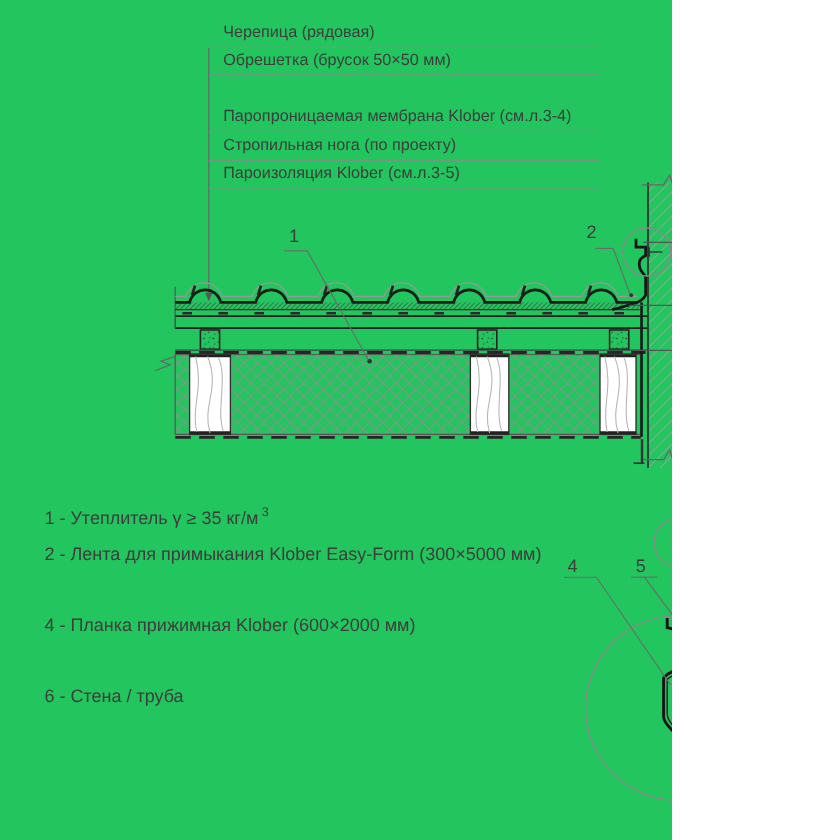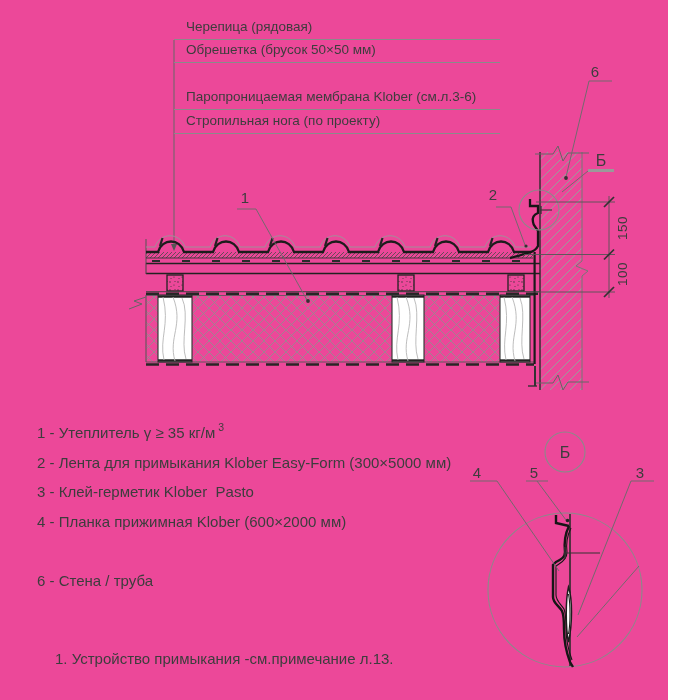--- a/index.html
+++ b/index.html
@@ -1,17 +1,17 @@
 <!DOCTYPE html>
 <html><head>
 <meta charset="utf-8">
 <style>
   html,body{margin:0;padding:0;background:#fff;}
   .canvas{
-    position:relative;width:668px;height:700px;background:#ec4899;overflow:hidden;
+    position:relative;width:560px;height:700px;background:#22c55e;overflow:hidden;
     font-family:"Liberation Sans", sans-serif;color:#3d3d3d;
   }
   .canvas svg{position:absolute;left:0;top:0;}
   .layer-label{
     position:absolute;left:174px;width:326px;box-sizing:border-box;
     border-bottom:1px solid #8a8a8a;padding:0 0 5px 12px;
     font-size:13.5px;line-height:14px;white-space:nowrap;color:#3d3d3d;
   }
   .co{
     position:absolute;transform:translate(-50%,-50%);
@@ -198,36 +198,35 @@
         <line x1="537" y1="481" x2="566" y2="520"></line>
         <line x1="631" y1="481" x2="654" y2="481"></line>
         <line x1="631" y1="481" x2="578" y2="615"></line>
         <line x1="639" y1="566" x2="577" y2="637"></line>
       </g>
     </g>
   </svg>
 
   <div class="layer-label" style="top:20px">Черепица (рядовая)</div>
   <div class="layer-label" style="top:43px">Обрешетка (брусок 50×50 мм)</div>
-  <div class="layer-label" style="top:90px">Паропроницаемая мембрана Klober (см.л.3-6)</div>
+  <div class="layer-label" style="top:90px">Паропроницаемая мембрана Klober (см.л.3-4)</div>
   <div class="layer-label" style="top:114px">Стропильная нога (по проекту)</div>
+  <div class="layer-label" style="top:137px">Пароизоляция Klober (см.л.3-5)</div>
 
   <span class="co" style="left:245px;top:197px">1</span>
   <span class="co" style="left:493px;top:194px">2</span>
   <span class="co" style="left:595px;top:71px">6</span>
   <span class="co big" style="left:601px;top:160px">Б</span>
   <span class="dim" style="left:622px;top:228px">150</span>
   <span class="dim" style="left:622px;top:274px">100</span>
 
   <span class="co" style="left:477px;top:472px">4</span>
   <span class="co" style="left:534px;top:472px">5</span>
   <span class="co" style="left:640px;top:472px">3</span>
   <span class="co big" style="left:565px;top:452px">Б</span>
 
   <div class="legend-item" style="top:420px"><span>1 - Утеплитель γ ≥ 35 кг/м</span><sup>3</sup></div>
   <div class="legend-item" style="top:450px"><span>2 - Лента для примыкания Klober Easy-Form (300×5000 мм)</span><sup></sup></div>
-  <div class="legend-item" style="top:479px"><span>3 - Клей-герметик Klober  Pasto</span><sup></sup></div>
   <div class="legend-item" style="top:509px"><span>4 - Планка прижимная Klober (600×2000 мм)</span><sup></sup></div>
   <div class="legend-item" style="top:568px"><span>6 - Стена / труба</span><sup></sup></div>
 
-  <div class="note">1. Устройство примыкания -см.примечание л.13.</div>
 
 </div>
 
 </body></html>

